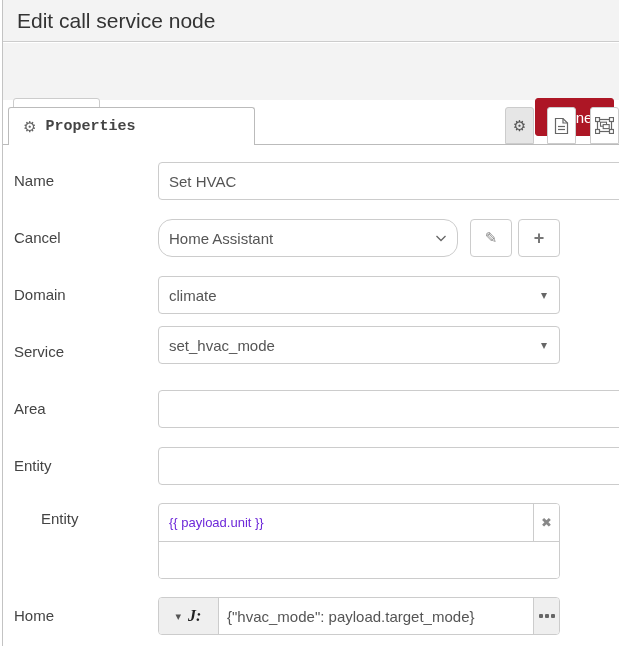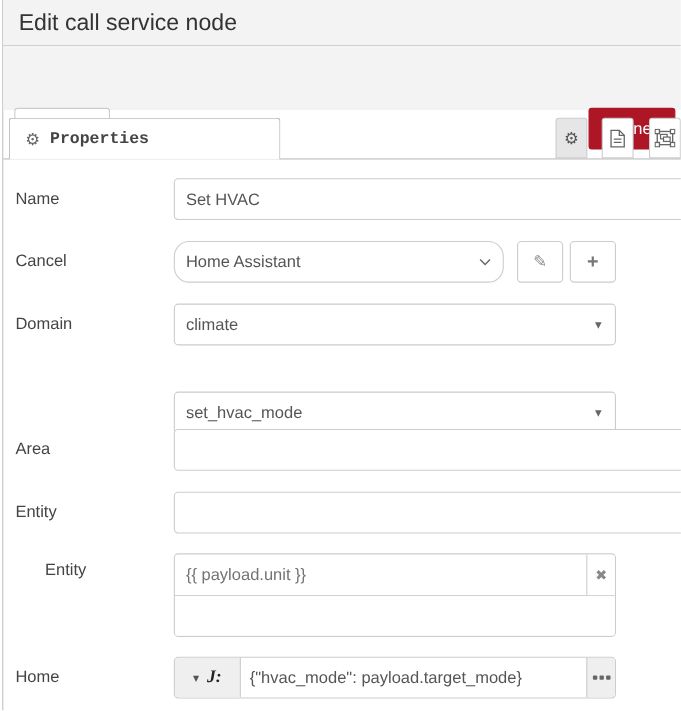--- a/index.html
+++ b/index.html
@@ -46,21 +46,21 @@
   .selectbox svg{margin-left:auto;}
   .sqbtn{position:absolute;top:219px;width:42px;height:38px;box-sizing:border-box;border:1px solid #ccc;border-radius:4px;
          background:#fff;color:#888;display:flex;align-items:center;justify-content:center;cursor:pointer;}
   .sqbtn-edit{left:470px;font-size:15px;}
   .sqbtn-add{left:518px;font-size:18px;font-weight:bold;color:#777;}
 
   
   .entity-box{position:absolute;left:158px;top:503px;width:402px;height:76px;box-sizing:border-box;
               border:1px solid #ccc;border-radius:4px;background:#fff;display:flex;flex-direction:column;overflow:hidden;}
   .entity-row1{height:37px;border-bottom:1px solid #ccc;display:flex;align-items:stretch;}
-  .entity-val{flex:1;display:flex;align-items:center;padding:0 10px;font-size:15px;color:#737373;}
+  .entity-val{flex:1;display:flex;align-items:center;padding:0 10px;font-size:13px;color:#6d28d9;}
   .entity-x{width:25px;border-left:1px solid #ccc;display:flex;align-items:center;justify-content:center;
             color:#888;font-size:13px;cursor:pointer;background:#fff;}
   .entity-row2{flex:1;}
   .entity-row2 input{width:100%;height:100%;border:none;outline:none;padding:0 10px;box-sizing:border-box;
             font-size:15px;color:#555;font-family:"Liberation Sans",sans-serif;}
 
   
   .typed{position:absolute;left:158px;top:597px;width:402px;height:38px;box-sizing:border-box;border:1px solid #ccc;
          border-radius:4px;background:#fff;display:flex;align-items:stretch;overflow:hidden;}
   .typed-btn{width:59px;background:#efefef;border-right:1px solid #ccc;display:flex;align-items:center;
@@ -135,21 +135,22 @@
   <div class="sqbtn sqbtn-add">
     <span>+</span>
   </div>
 
   <div class="flabel" style="top:276px;">Domain</div>
   <div class="combo" style="top:276px;">
     <span>climate</span>
     <span class="caret">▾</span>
   </div>
 
-  <div class="combo" style="top:326px;margin-top:30px;">
+  <div class="flabel" style="top:333px;">Service</div>
+  <div class="combo" style="top:326px;">
     <span>set_hvac_mode</span>
     <span class="caret">▾</span>
   </div>
 
   <div class="flabel" style="top:390px;">Area</div>
   <input class="finput" style="top: 390px;" value="">
 
   <div class="flabel" style="top:447px;">Entity</div>
   <input class="finput" style="top: 447px;" value="">
 

